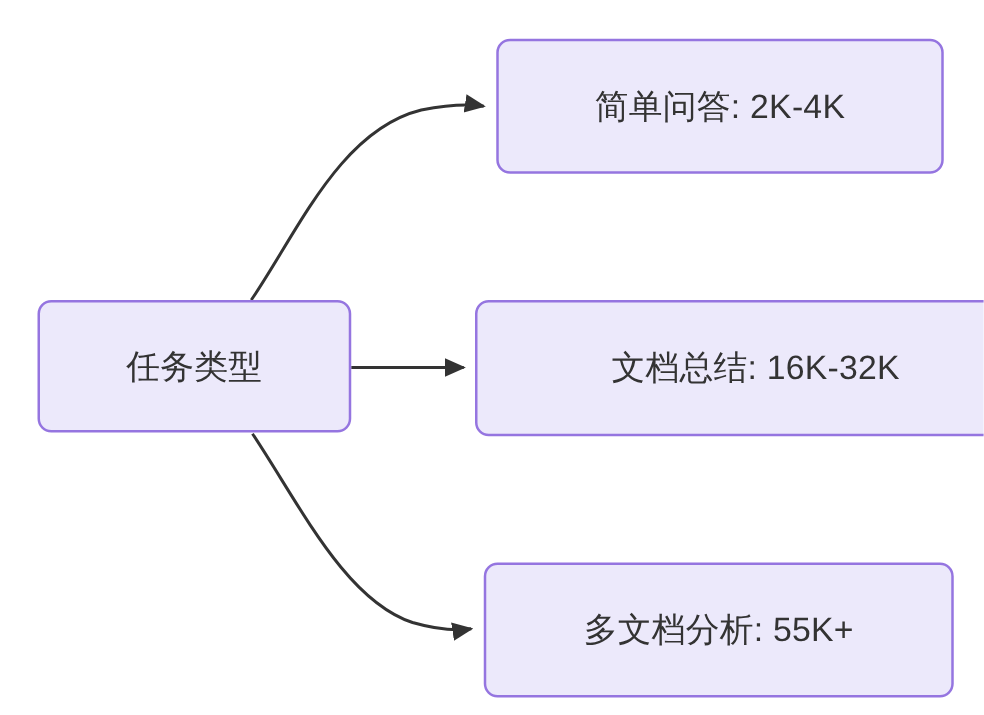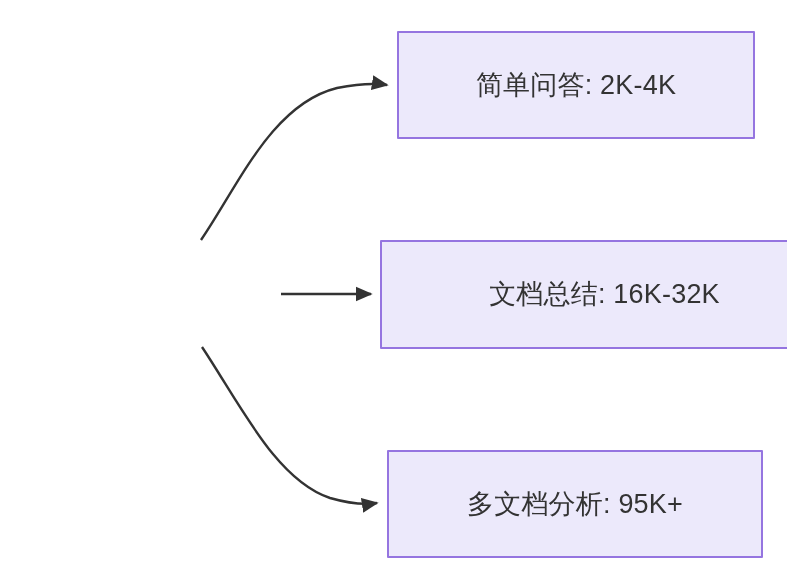--- a/index.html
+++ b/index.html
@@ -24,21 +24,21 @@
     top: 0;
     width: 787px;
     height: 572px;
     pointer-events: none;
   }
   .node {
     position: absolute;
     box-sizing: border-box;
     background: #ece9fb;
     border: 2px solid #9575e0;
-    border-radius: 1px;
+    border-radius: 11px;
     display: flex;
     align-items: center;
     justify-content: center;
     text-align: center;
   }
   .node-label {
     color: #333333;
     font-size: 27px;
     font-weight: 400;
     line-height: 1.2;
@@ -84,26 +84,29 @@
       </marker>
     </defs>
 
     <path d="M 201 240 C 238 186 272 104 337 88 Q 368 82 387 85" fill="none" stroke="#333333" stroke-width="2.4" marker-end="url(#arrow)"></path>
 
     <path d="M 281 294 L 371 294" fill="none" stroke="#333333" stroke-width="2.4" marker-end="url(#arrow)"></path>
 
     <path d="M 202 347 C 240 404 276 480 330 498 Q 358 506 377 503" fill="none" stroke="#333333" stroke-width="2.4" marker-end="url(#arrow)"></path>
   </svg>
 
+  <div class="node" id="node-root">
+    <span class="node-label">任务类型</span>
+  </div>
 
   <div class="node" id="node-simple-qa">
     <span class="node-label">简单问答: 2K-4K</span>
   </div>
 
   <div class="node" id="node-doc-summary">
     <span class="node-label">文档总结: 16K-32K</span>
   </div>
 
   <div class="node" id="node-multi-doc">
-    <span class="node-label">多文档分析: 95K+</span>
+    <span class="node-label">多文档分析: 55K+</span>
   </div>
 
 </div>
 
 </body></html>

